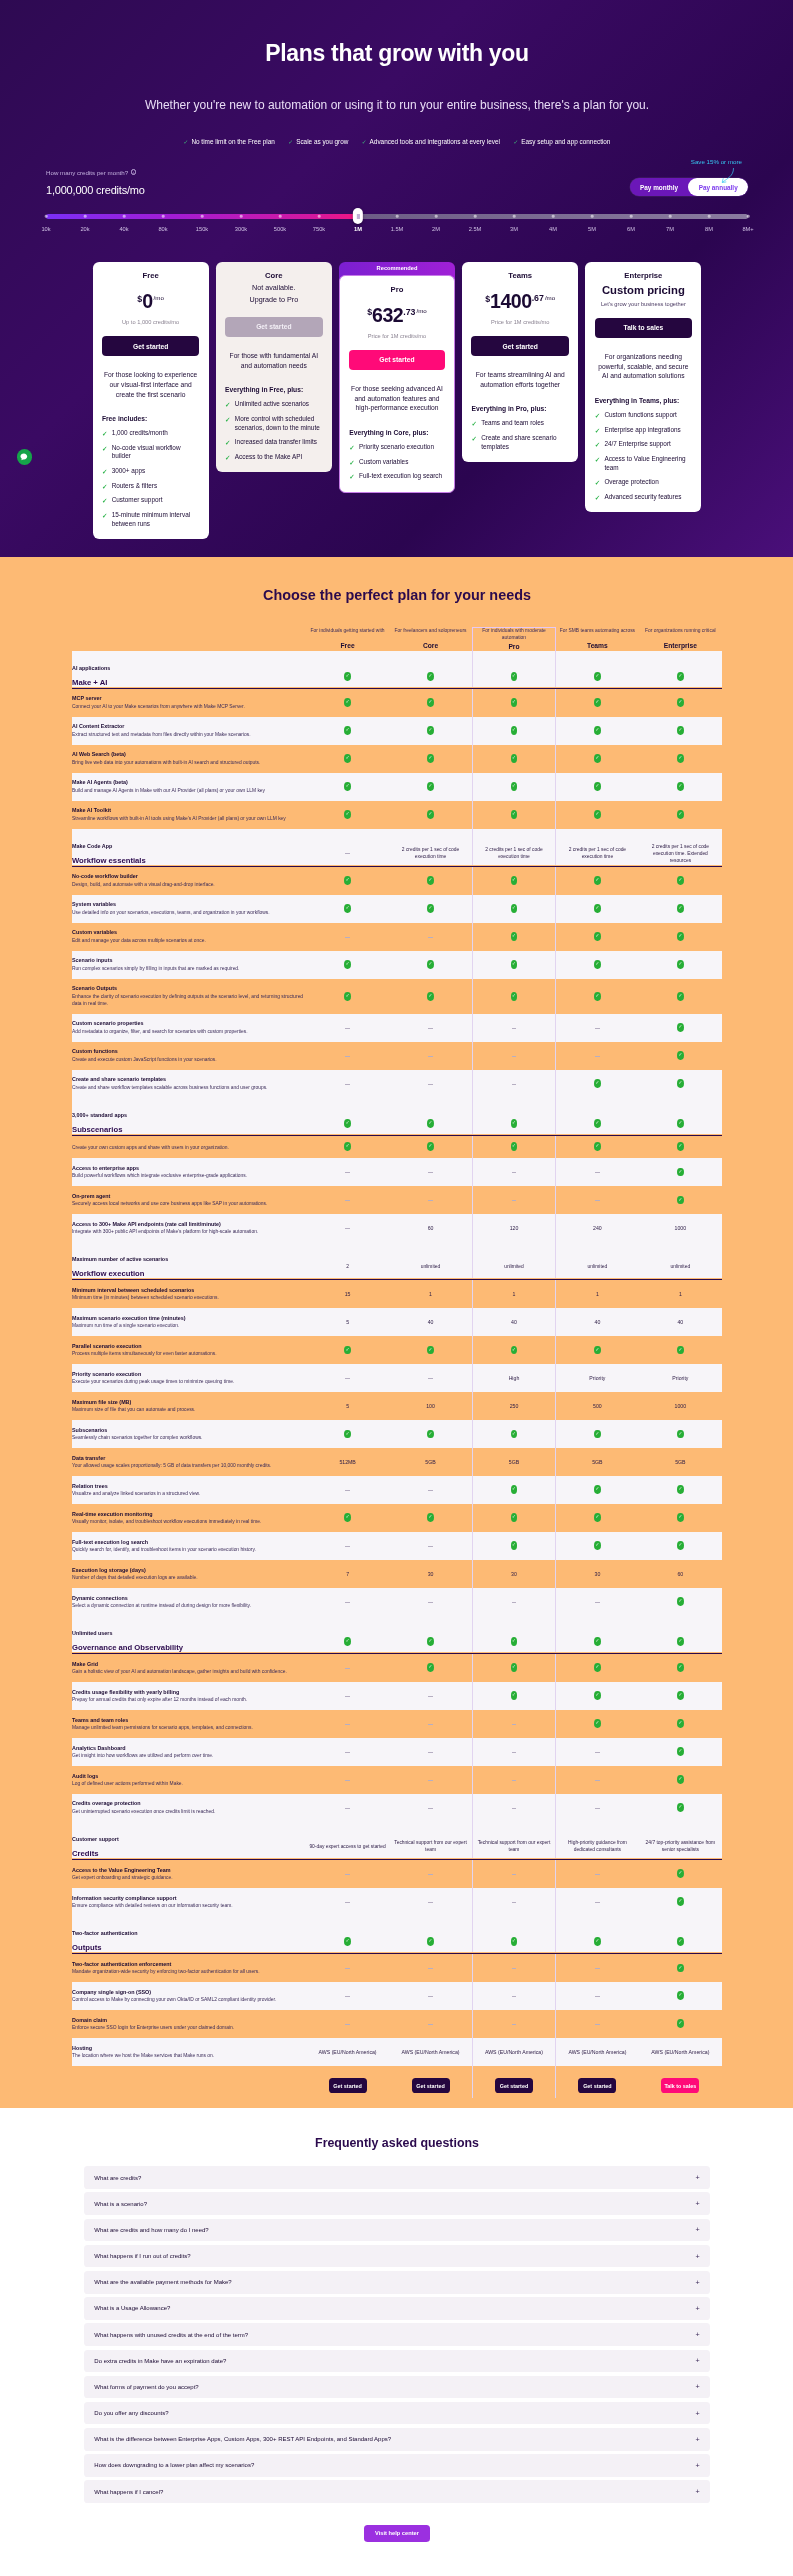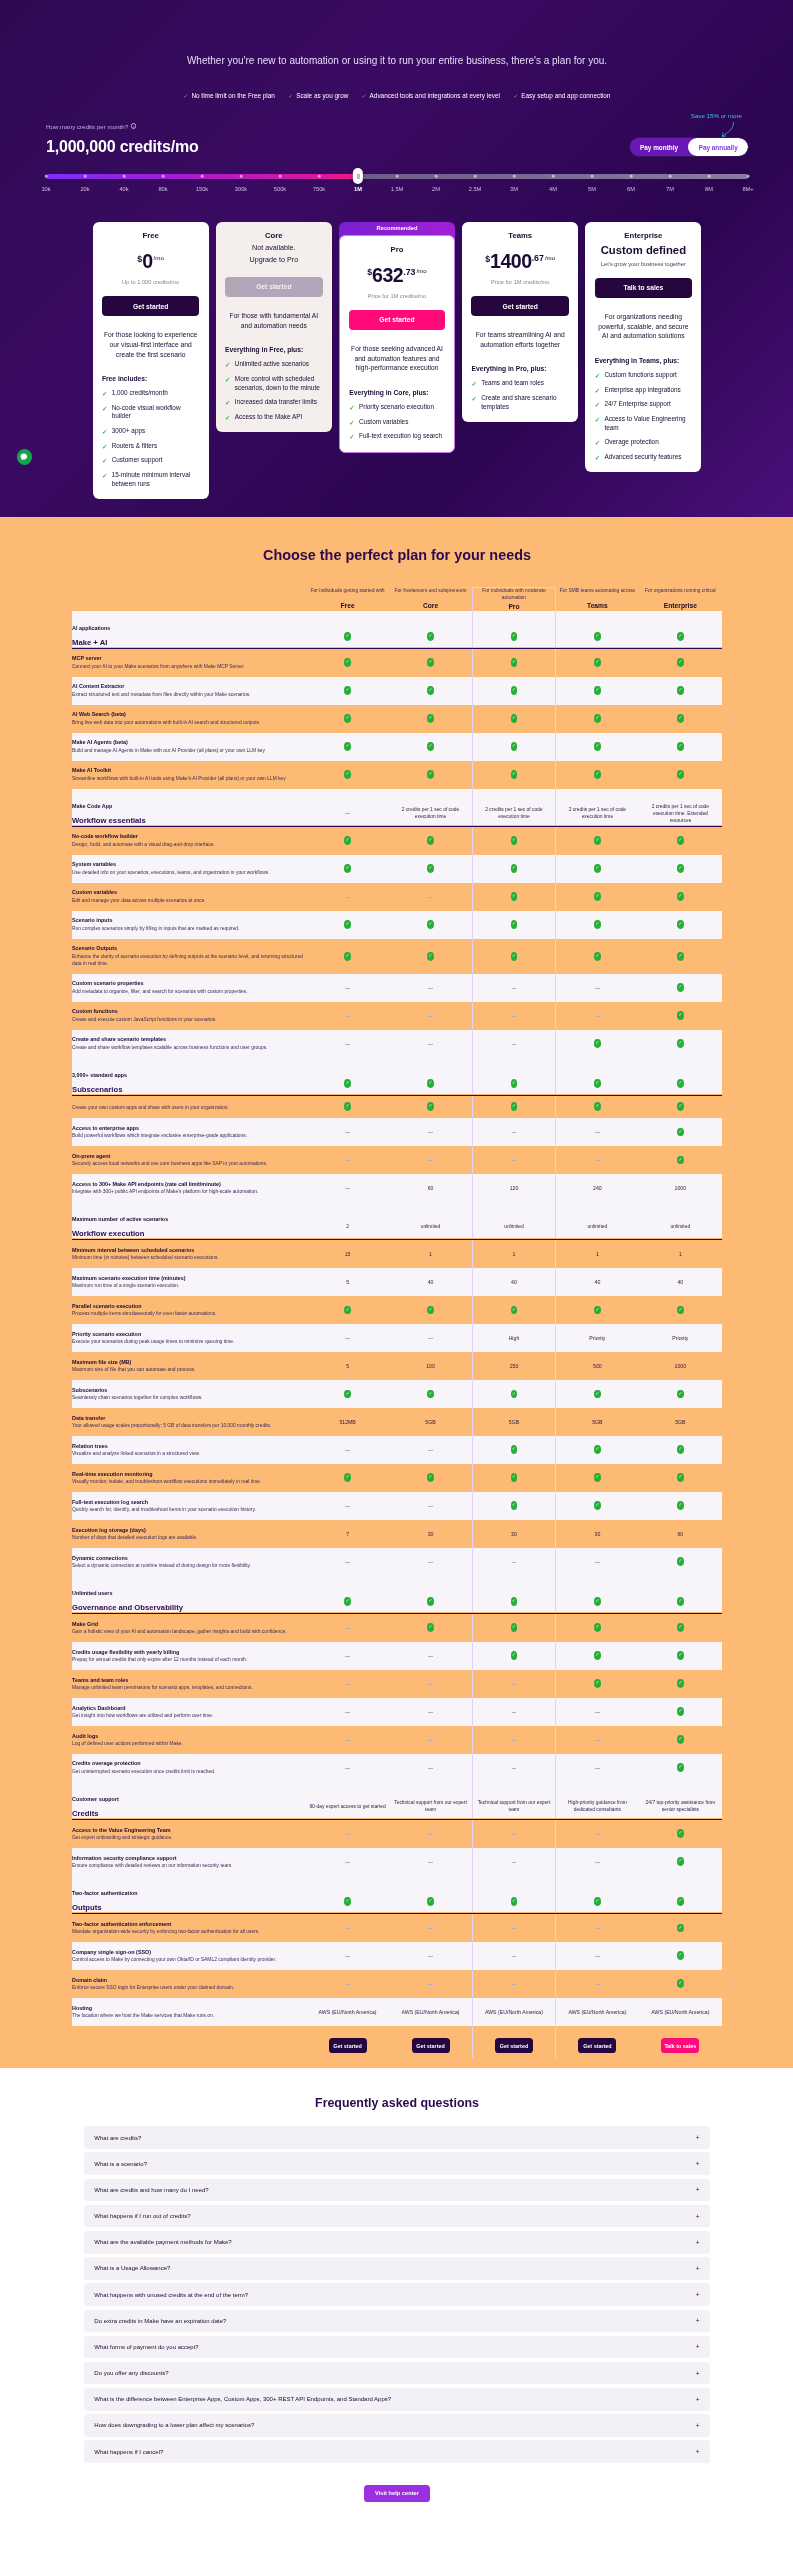--- a/index.html
+++ b/index.html
@@ -14,37 +14,37 @@
   .hero {
     background: linear-gradient(135deg,#2e0a52 0%,#3a0a63 35%,#2b0550 70%,#4a0f7a 100%);
     padding: 40px 0 0 0;
     position: relative;
     overflow: hidden;
   }
   .hero-title {
     color:#fff; text-align:center; font-size:23px; font-weight:700; letter-spacing:-0.3px;
   }
   .hero-sub {
-    color:#e8dcf5; text-align:center; font-size:10px; margin-top:15px;
+    color:#e8dcf5; text-align:center; font-size:12px; margin-top:31px;
   }
   .hero-bullets {
     display:flex; justify-content:center; gap:13.4px; margin-top:26px; padding-bottom:10.3px;
   }
   .hero-bullets .hb { color:#fff; font-size:6.4px; display:flex; align-items:center; gap:3.1px; }
   .hero-bullets .chk { color:#41d47f; font-size:5.7px; }
 
   
   .slider-wrap { position:relative; padding: 13.4px 46px 15.5px 46px; }
   .slider-top { display:flex; justify-content:space-between; align-items:flex-end; }
   .credit-q { color:#c3b0dd; font-size:6.2px; display:flex; align-items:center; gap:2.6px; }
   .info-i {
     display:inline-block; width:5.7px; height:5.7px; border:0.5px solid #c3b0dd; border-radius:50%;
     font-size:4.1px; line-height:5.2px; text-align:center; color:#c3b0dd;
   }
-  .credit-amount { color:#fff; font-size:16px; font-weight:700; margin-top:8.8px; letter-spacing:-0.2px;}
+  .credit-amount { color:#fff; font-size:11px; font-weight:400; margin-top:8.8px; letter-spacing:-0.2px;}
   .save-note {
     position:absolute; right:52px; top:3.1px; color:#36c5f0; font-size:6.2px;
   }
   .arrow-svg { position:absolute; right:57px; top:11.3px; }
   .billing-toggle {
     display:flex; background:#6b17b8; border-radius:15.5px; padding:0; overflow:hidden;
     box-shadow:0 0 0 0.5px rgba(255,255,255,0.12);
   }
   .billing-toggle button {
     border:none; cursor:pointer; font-family:inherit; font-size:6.4px; font-weight:600;
@@ -169,20 +169,21 @@
   .chat-bubble {
     position:absolute; left:16.5px; top:449px; width:15.5px; height:15.5px; border-radius:50%;
     background:#16a34a; display:flex; align-items:center; justify-content:center;
   }
   .chat-bubble svg { display:block; }
 </style>
 </head>
 <body>
 
 <section class="hero">
+  <h1 class="hero-title">Plans that grow with you</h1>
   <p class="hero-sub">Whether you're new to automation or using it to run your entire business, there's a plan for you.</p>
   <div class="hero-bullets">
     <span class="hb">
         <span class="chk">✓</span>
         <span>No time limit on the Free plan</span>
       </span>
     <span class="hb">
         <span class="chk">✓</span>
         <span>Scale as you grow</span>
       </span>
@@ -370,21 +371,21 @@
             <li>
               <span class="tick">✓</span>
               <span>Create and share scenario templates</span>
             </li>
           </ul>
         </div>
       </div>
       <div class="card-outer">
         <div class="card  ">
           <div class="plan-name">Enterprise</div>
-          <div class="custom-price">Custom defined</div>
+          <div class="custom-price">Custom pricing</div>
           <div class="price-note dark">Let's grow your business together</div>
           <button class="cta cta-dark">Talk to sales</button>
           <div class="card-desc">For organizations needing powerful, scalable, and secure AI and automation solutions</div>
           <div class="incl-title">Everything in Teams, plus:</div>
           <ul class="incl-list">
             <li>
               <span class="tick">✓</span>
               <span>Custom functions support</span>
             </li>
             <li>

